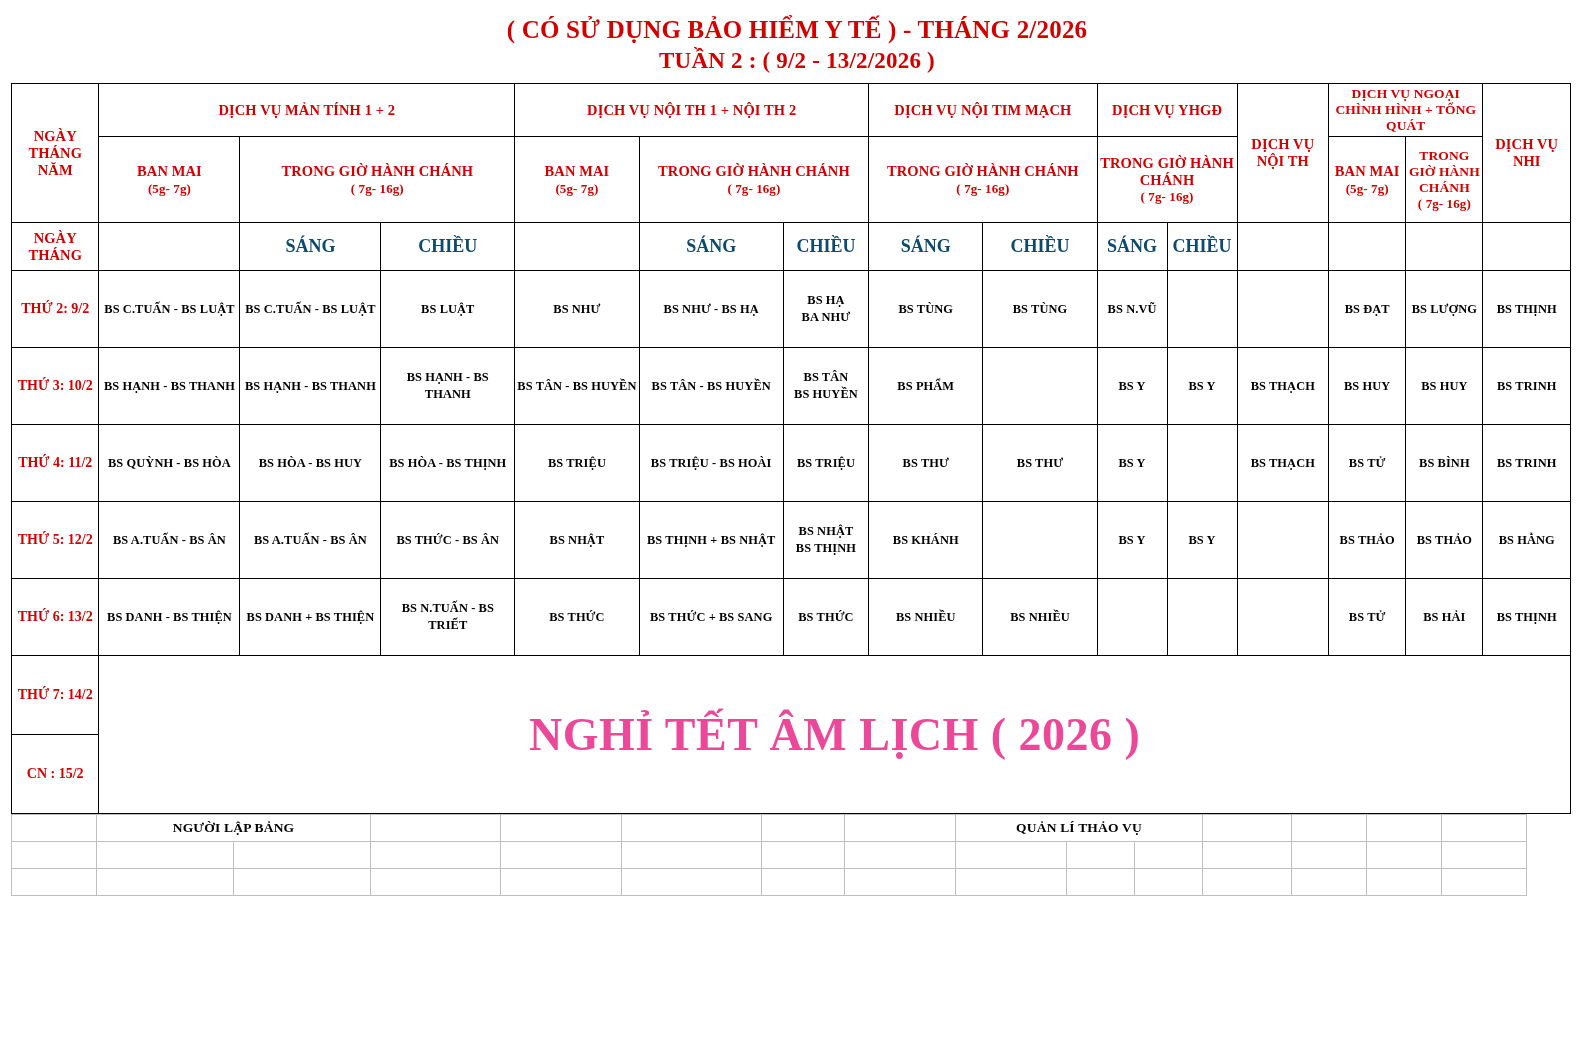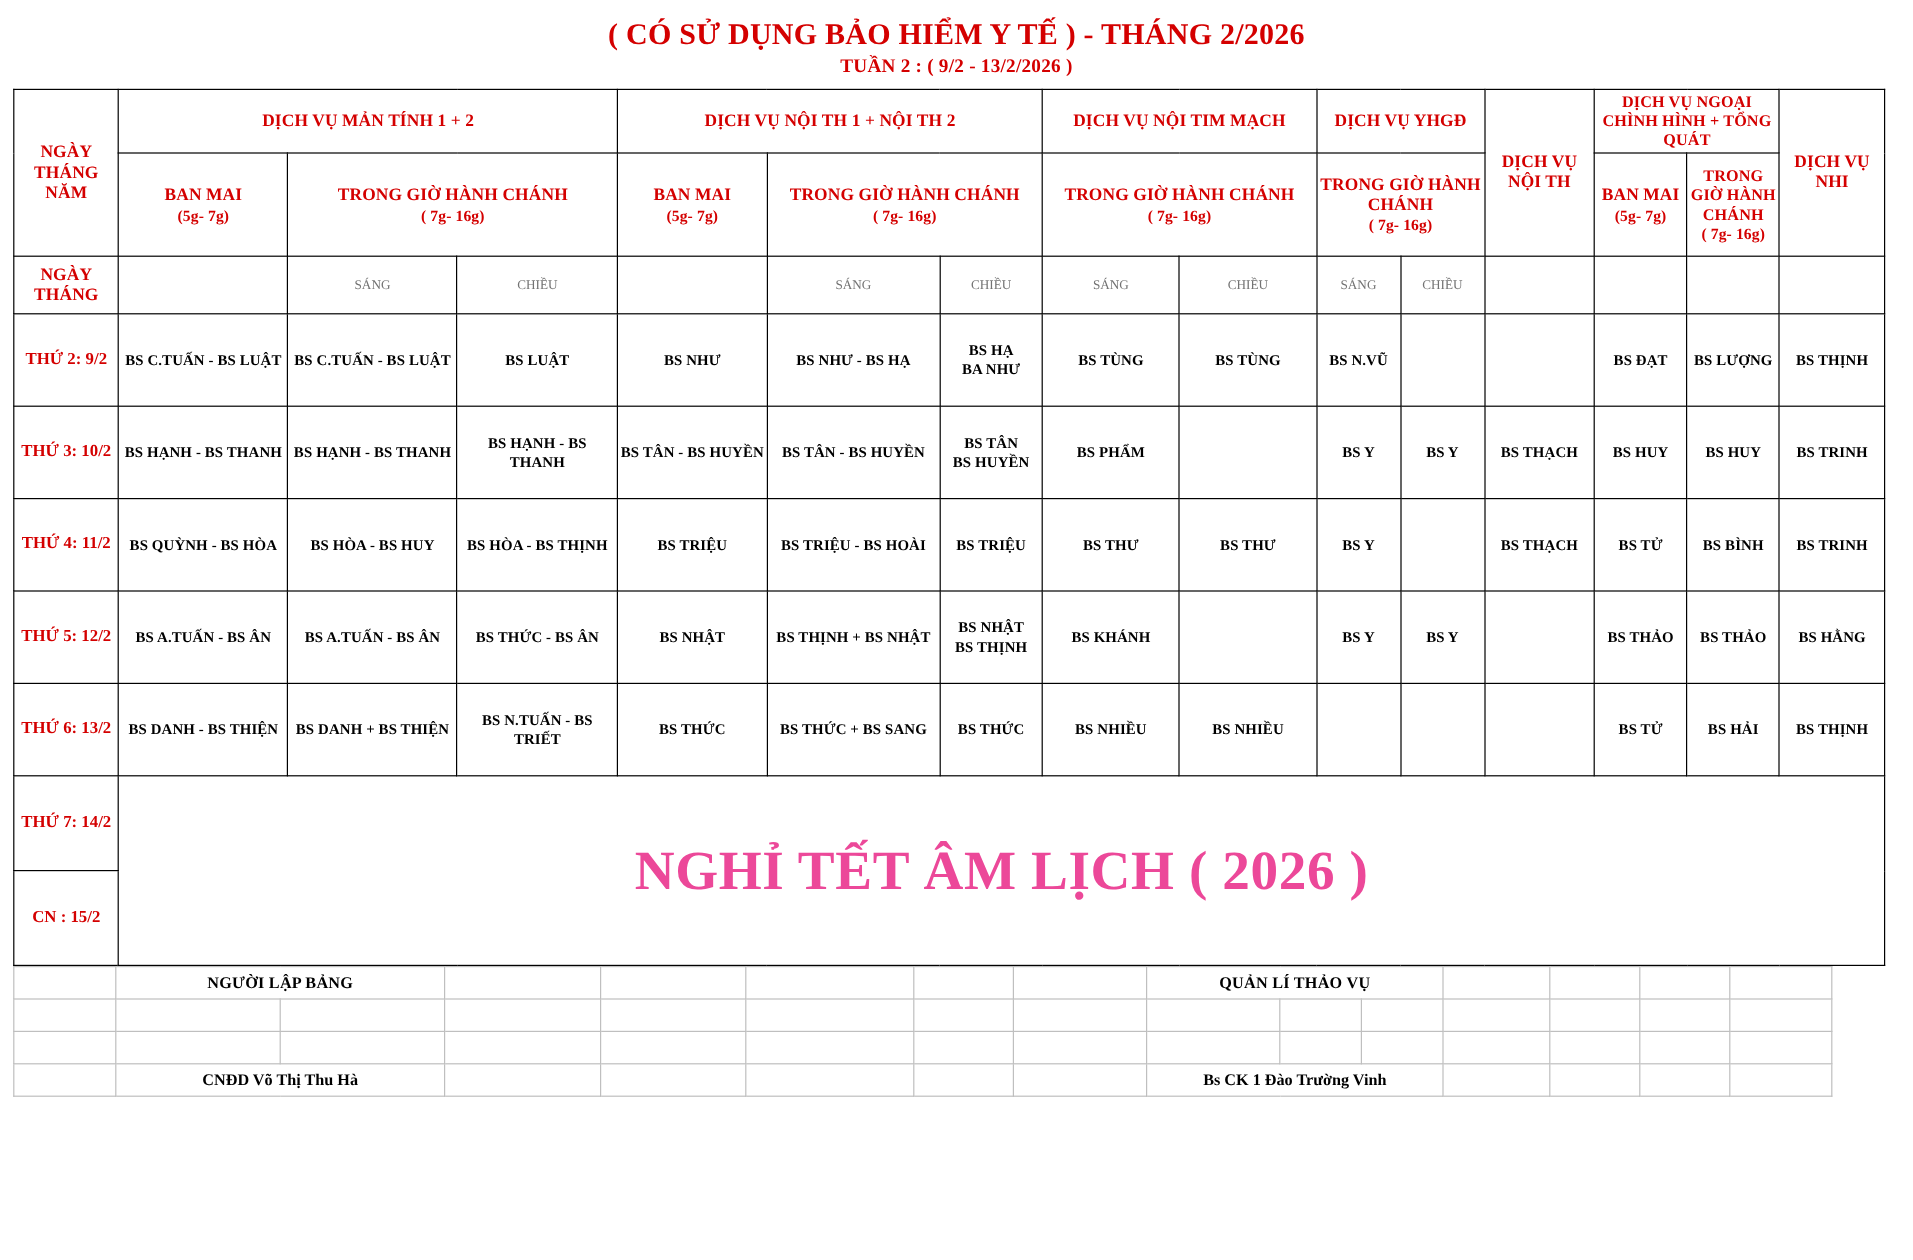--- a/index.html
+++ b/index.html
@@ -26,21 +26,21 @@
     color: #d00000;
   }
   .title-line {
     font-weight: bold;
     font-size: 25px;
     letter-spacing: 0.2px;
     line-height: 1.28;
     color: #d40000;
   }
   .title-line.l3 {
-    font-size: 16px;
+    font-size: 23px;
   }
   
   table.sched {
     border-collapse: collapse;
     width: 1560px;
     margin-left: 11px;
     margin-top: 8px;
     table-layout: fixed;
   }
   table.sched td, table.sched th {
@@ -57,23 +57,23 @@
     letter-spacing: 0.1px;
   }
   .hdr.small {
     font-size: 13.5px;
   }
   .hdr .sub {
     font-weight: bold;
     font-size: 13px;
   }
   .hdr-shift {
-    color: #737373;
-    font-weight: normal;
-    font-size: 11px;
+    color: #0c4a6e;
+    font-weight: bold;
+    font-size: 18px;
   }
   .daycell {
     color: #d40000;
     font-weight: bold;
     font-size: 14px;
     text-align: left;
     padding-left: 6px;
     margin-left: 12px;
   }
   .name {
@@ -515,30 +515,16 @@
         <td></td>
           <td></td>
           <td></td>
         <td></td>
           <td></td>
           <td></td>
         <td></td>
           <td></td>
           <td></td>
       </tr>
-      <tr>
-        <td></td>
-        <td colspan="2" class="sig-name">CNĐD Võ Thị Thu Hà</td>
-        <td></td>
-        <td></td>
-        <td></td>
-        <td></td>
-        <td></td>
-        <td colspan="3" class="sig-name">Bs CK 1 Đào Trường Vinh</td>
-        <td></td>
-        <td></td>
-        <td></td>
-        <td></td>
-      </tr>
     </tbody>
   </table>
 
 </div>
 
 </body></html>

